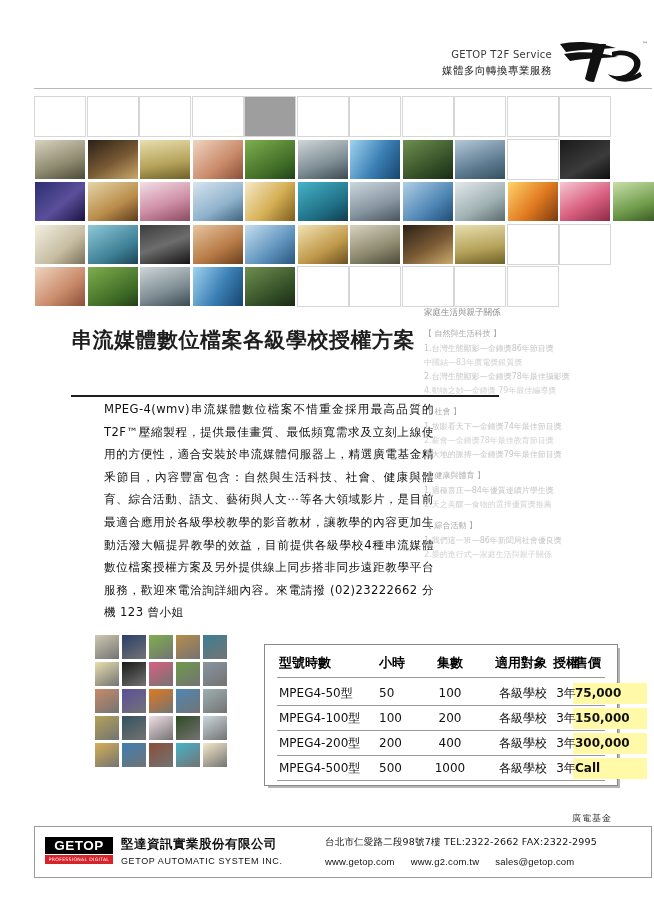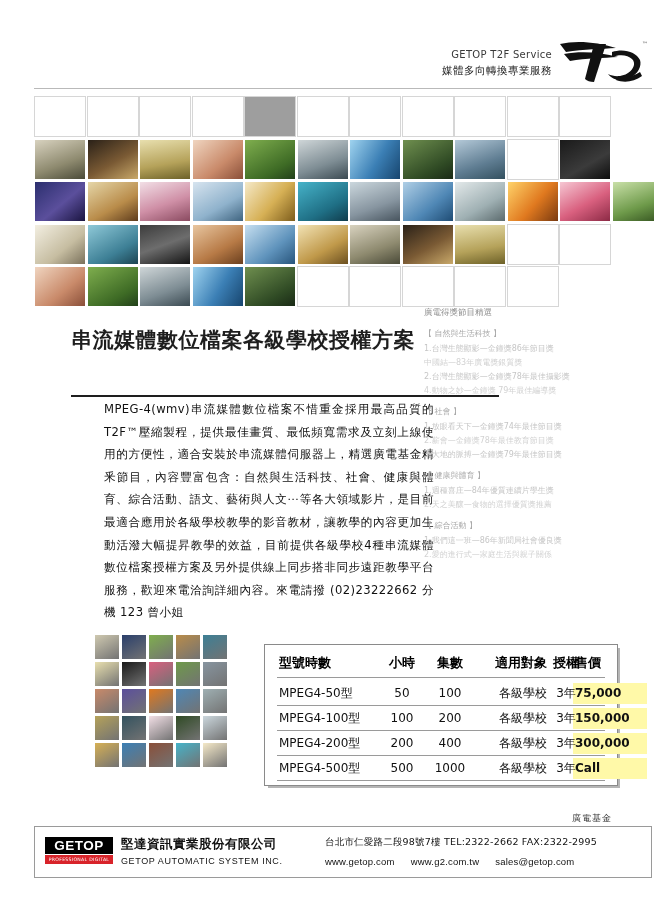--- a/index.html
+++ b/index.html
@@ -211,21 +211,21 @@
     font-weight: 700;
     color: #000;
   }
   .pt-c {
     position: absolute;
     top: 0;
     line-height: 24px;
     white-space: nowrap;
   }
   .c-model { left: 4px; width: 96px; }
-  .c-hours { left: 104px; width: 46px; text-align: center; }
+  .c-hours { left: 104px; width: 46px; }
   .c-eps   { left: 152px; width: 46px; text-align: center; }
   .c-target{ left: 198px; width: 74px; text-align: right; }
   .c-lic   { left: 272px; width: 38px; text-align: center; }
   .c-price { left: 300px; width: 72px; }
   .hl {
     position: absolute;
     left: 298px;
     width: 74px;
     height: 21px;
     top: 2px;
@@ -494,21 +494,21 @@
     </div>
 
   <div class="title-block">
     <div class="title-sub">串流媒體數位檔案各級學校授權方案</div>
     <div class="title-rule"></div>
   </div>
 
   <div class="body-copy">MPEG-4(wmv)串流媒體數位檔案不惜重金採用最高品質的T2F™壓縮製程，提供最佳畫質、最低頻寬需求及立刻上線使用的方便性，適合安裝於串流媒體伺服器上，精選廣電基金精釆節目，內容豐富包含：自然與生活科技、社會、健康與體育、綜合活動、語文、藝術與人文⋯等各大領域影片，是目前最適合應用於各級學校教學的影音教材，讓教學的內容更加生動活潑大幅提昇教學的效益，目前提供各級學校4種串流媒體數位檔案授權方案及另外提供線上同步搭非同步遠距教學平台服務，歡迎來電洽詢詳細內容。來電請撥  (02)23222662  分機  123  曾小姐</div>
 
   <div class="awards" id="awards-col">
-    <div class="aw-title">廣電得獎節目精選</div>
+    <div class="aw-title">家庭生活與親子關係</div>
   <div class="sec">【 自然與生活科技 】</div>
       <div class="item">1.台灣生態顯影—金鐘獎86年節目獎</div>
       <div class="item dim">中國結—83年廣電獎銀質獎</div>
       <div class="item">2.台灣生態顯影—金鐘獎78年最佳攝影獎</div>
       <div class="item dim">4.動物之妙—金鐘獎 79年最佳編導獎</div>
       <div class="sec">【 社會 】</div>
       <div class="item">1.放眼看天下—金鐘獎74年最佳節目獎</div>
       <div class="item dim">2.薪會—金鐘獎78年最佳教育節目獎</div>
       <div class="item">3.大地的脈搏—金鐘獎79年最佳節目獎</div>
       <div class="sec">【 健康與體育 】</div>

